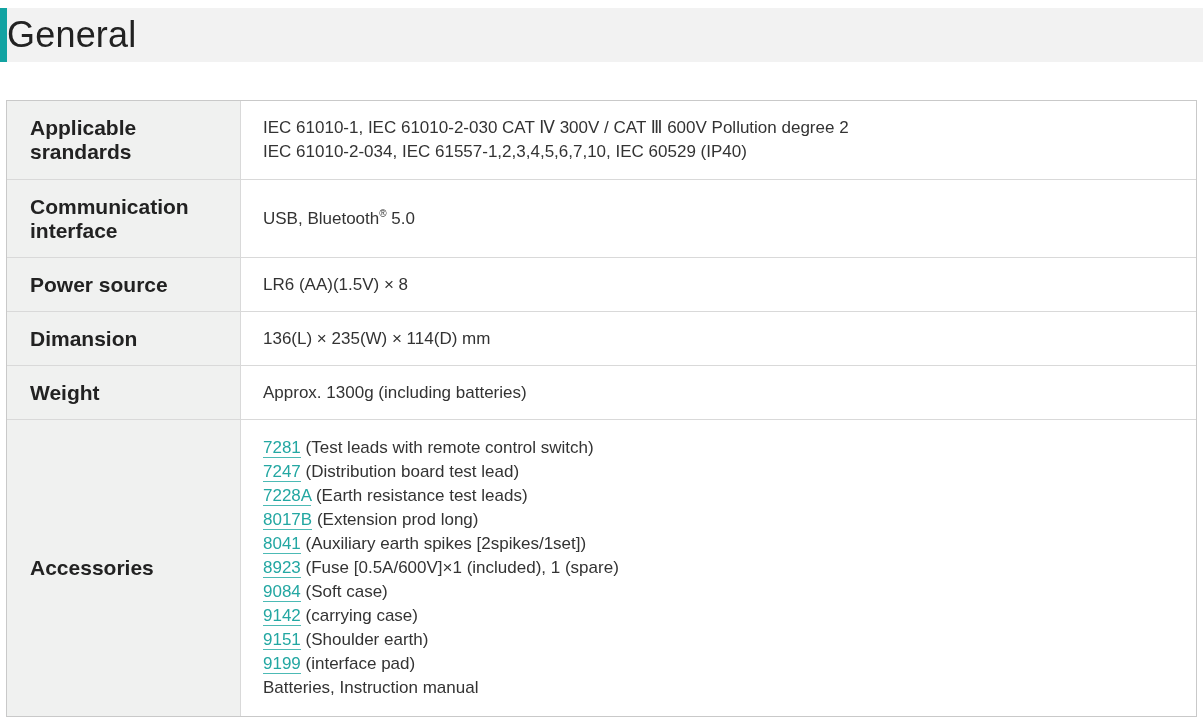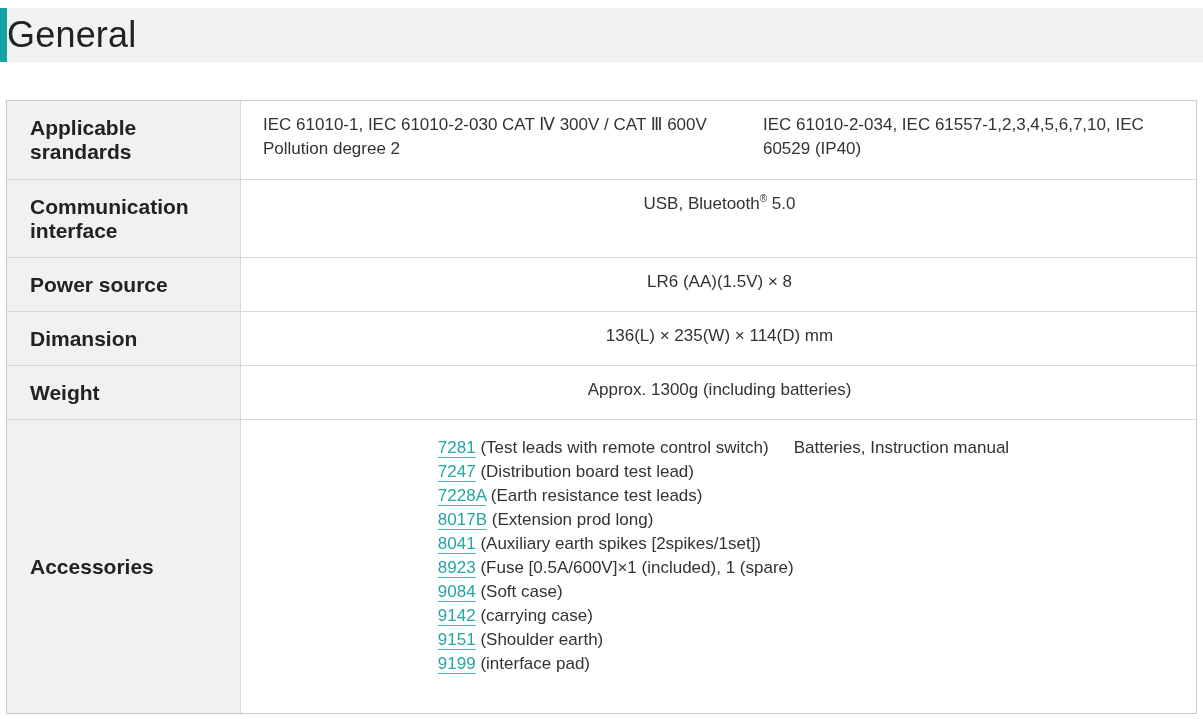--- a/index.html
+++ b/index.html
@@ -47,34 +47,34 @@
     align-items: center;
     padding: 12px 20px 12px 23px;
     font-size: 21px;
     font-weight: 700;
     color: #222222;
     line-height: 24px;
   }
   .value-cell {
     flex: 1;
     display: flex;
-    flex-direction: row;
+    flex-direction: column;
     justify-content: center;
     padding: 12px 20px 12px 22px;
     font-size: 17px;
     line-height: 24px;
     color: #333333;
   }
   .r-standards  { min-height: 79px; }
   .r-comm       { min-height: 78px; }
   .r-power      { min-height: 54px; }
   .r-dim        { min-height: 54px; }
   .r-weight     { min-height: 54px; }
   .r-acc        { min-height: 293px; }
-  .r-acc .value-cell { padding-top: 16px; padding-bottom: 16px; margin-left: 8px; }
+  .r-acc .value-cell { padding-top: 16px; padding-bottom: 16px; }
 
   sup.reg {
     font-size: 10px;
     vertical-align: super;
     line-height: 0;
   }
 
   .acc-line { line-height: 24px; }
   .acc-link {
     color: #23a7a2;

